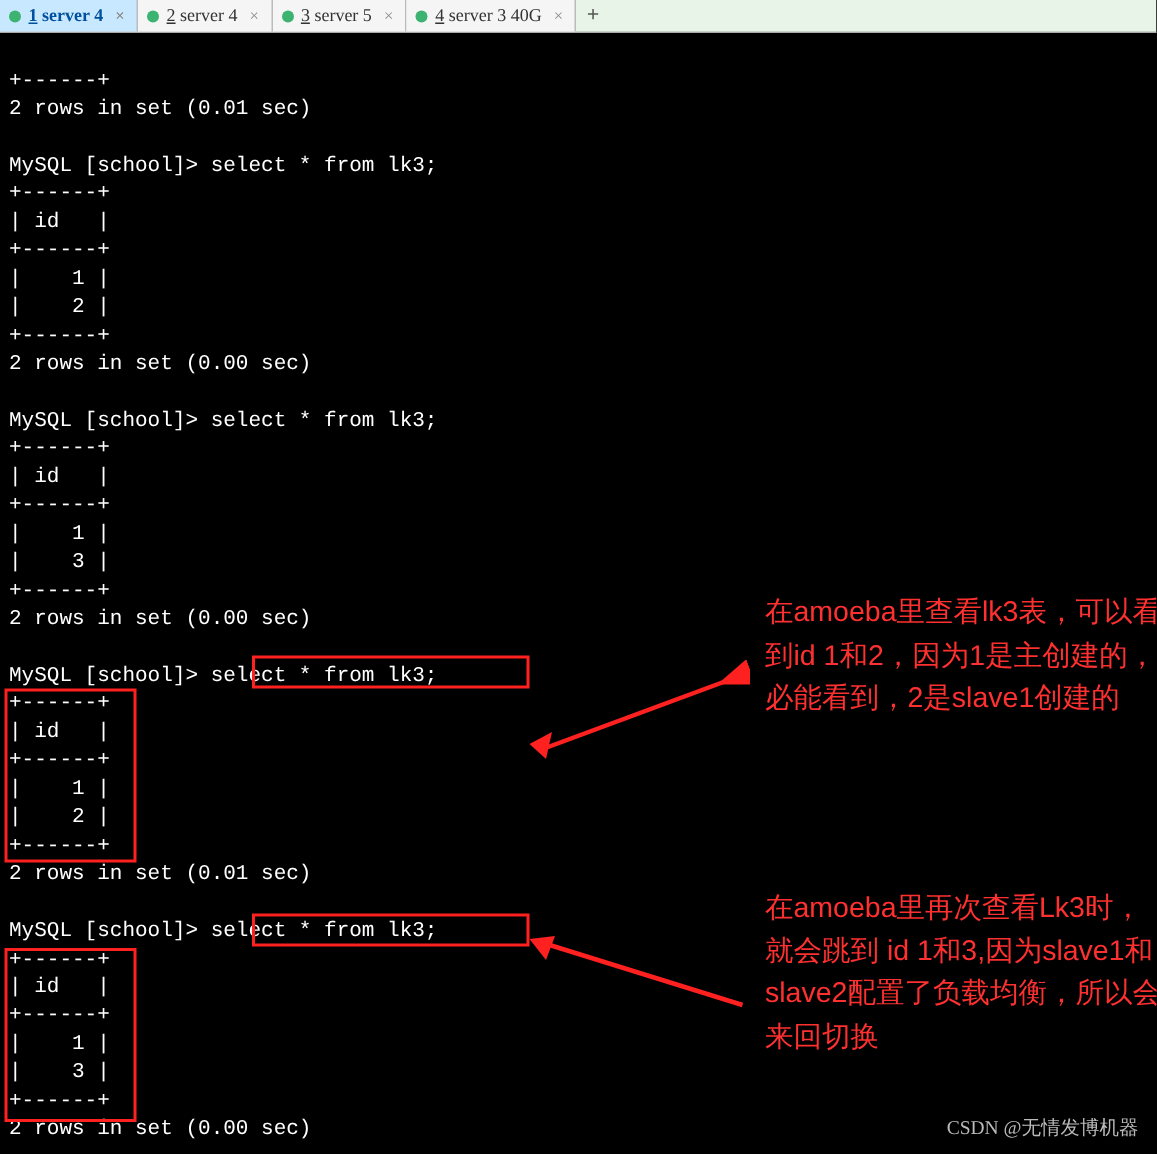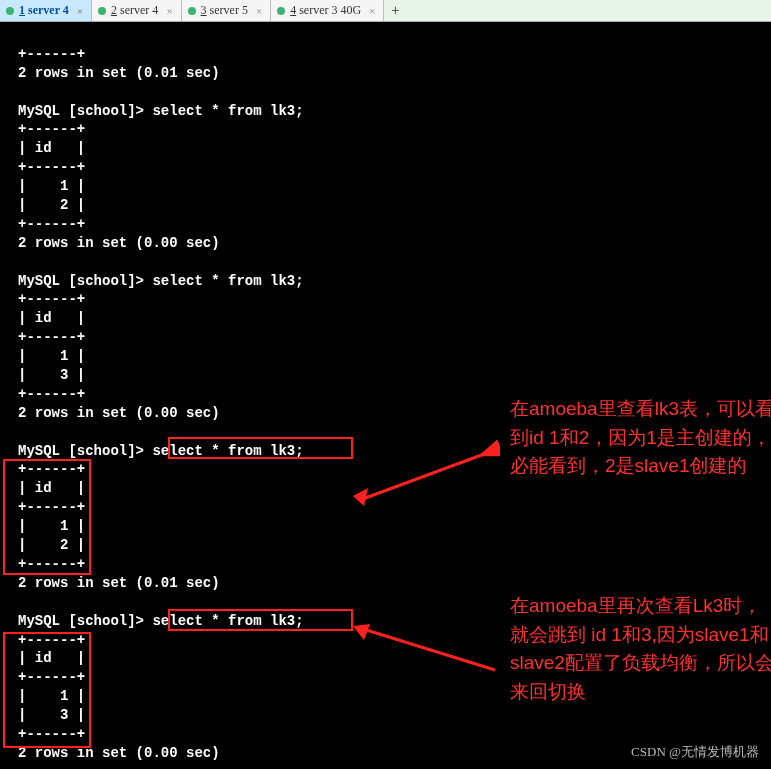--- a/index.html
+++ b/index.html
@@ -48,24 +48,24 @@
 .tab-add {
   width: 22px;
   display: flex;
   align-items: center;
   justify-content: center;
   color: #555;
   cursor: pointer;
   font-size: 14px;
 }
 .terminal {
-  padding: 4px 18px;
+  padding: 4px 6px;
   white-space: pre;
   line-height: 1.35;
-  font-weight: bold;
+  font-weight: normal;
   position: relative;
 }
 .red-box {
   position: absolute;
   border: 2px solid #ff2020;
   pointer-events: none;
 }
 .annotation {
   position: absolute;
   color: #ff3030;

